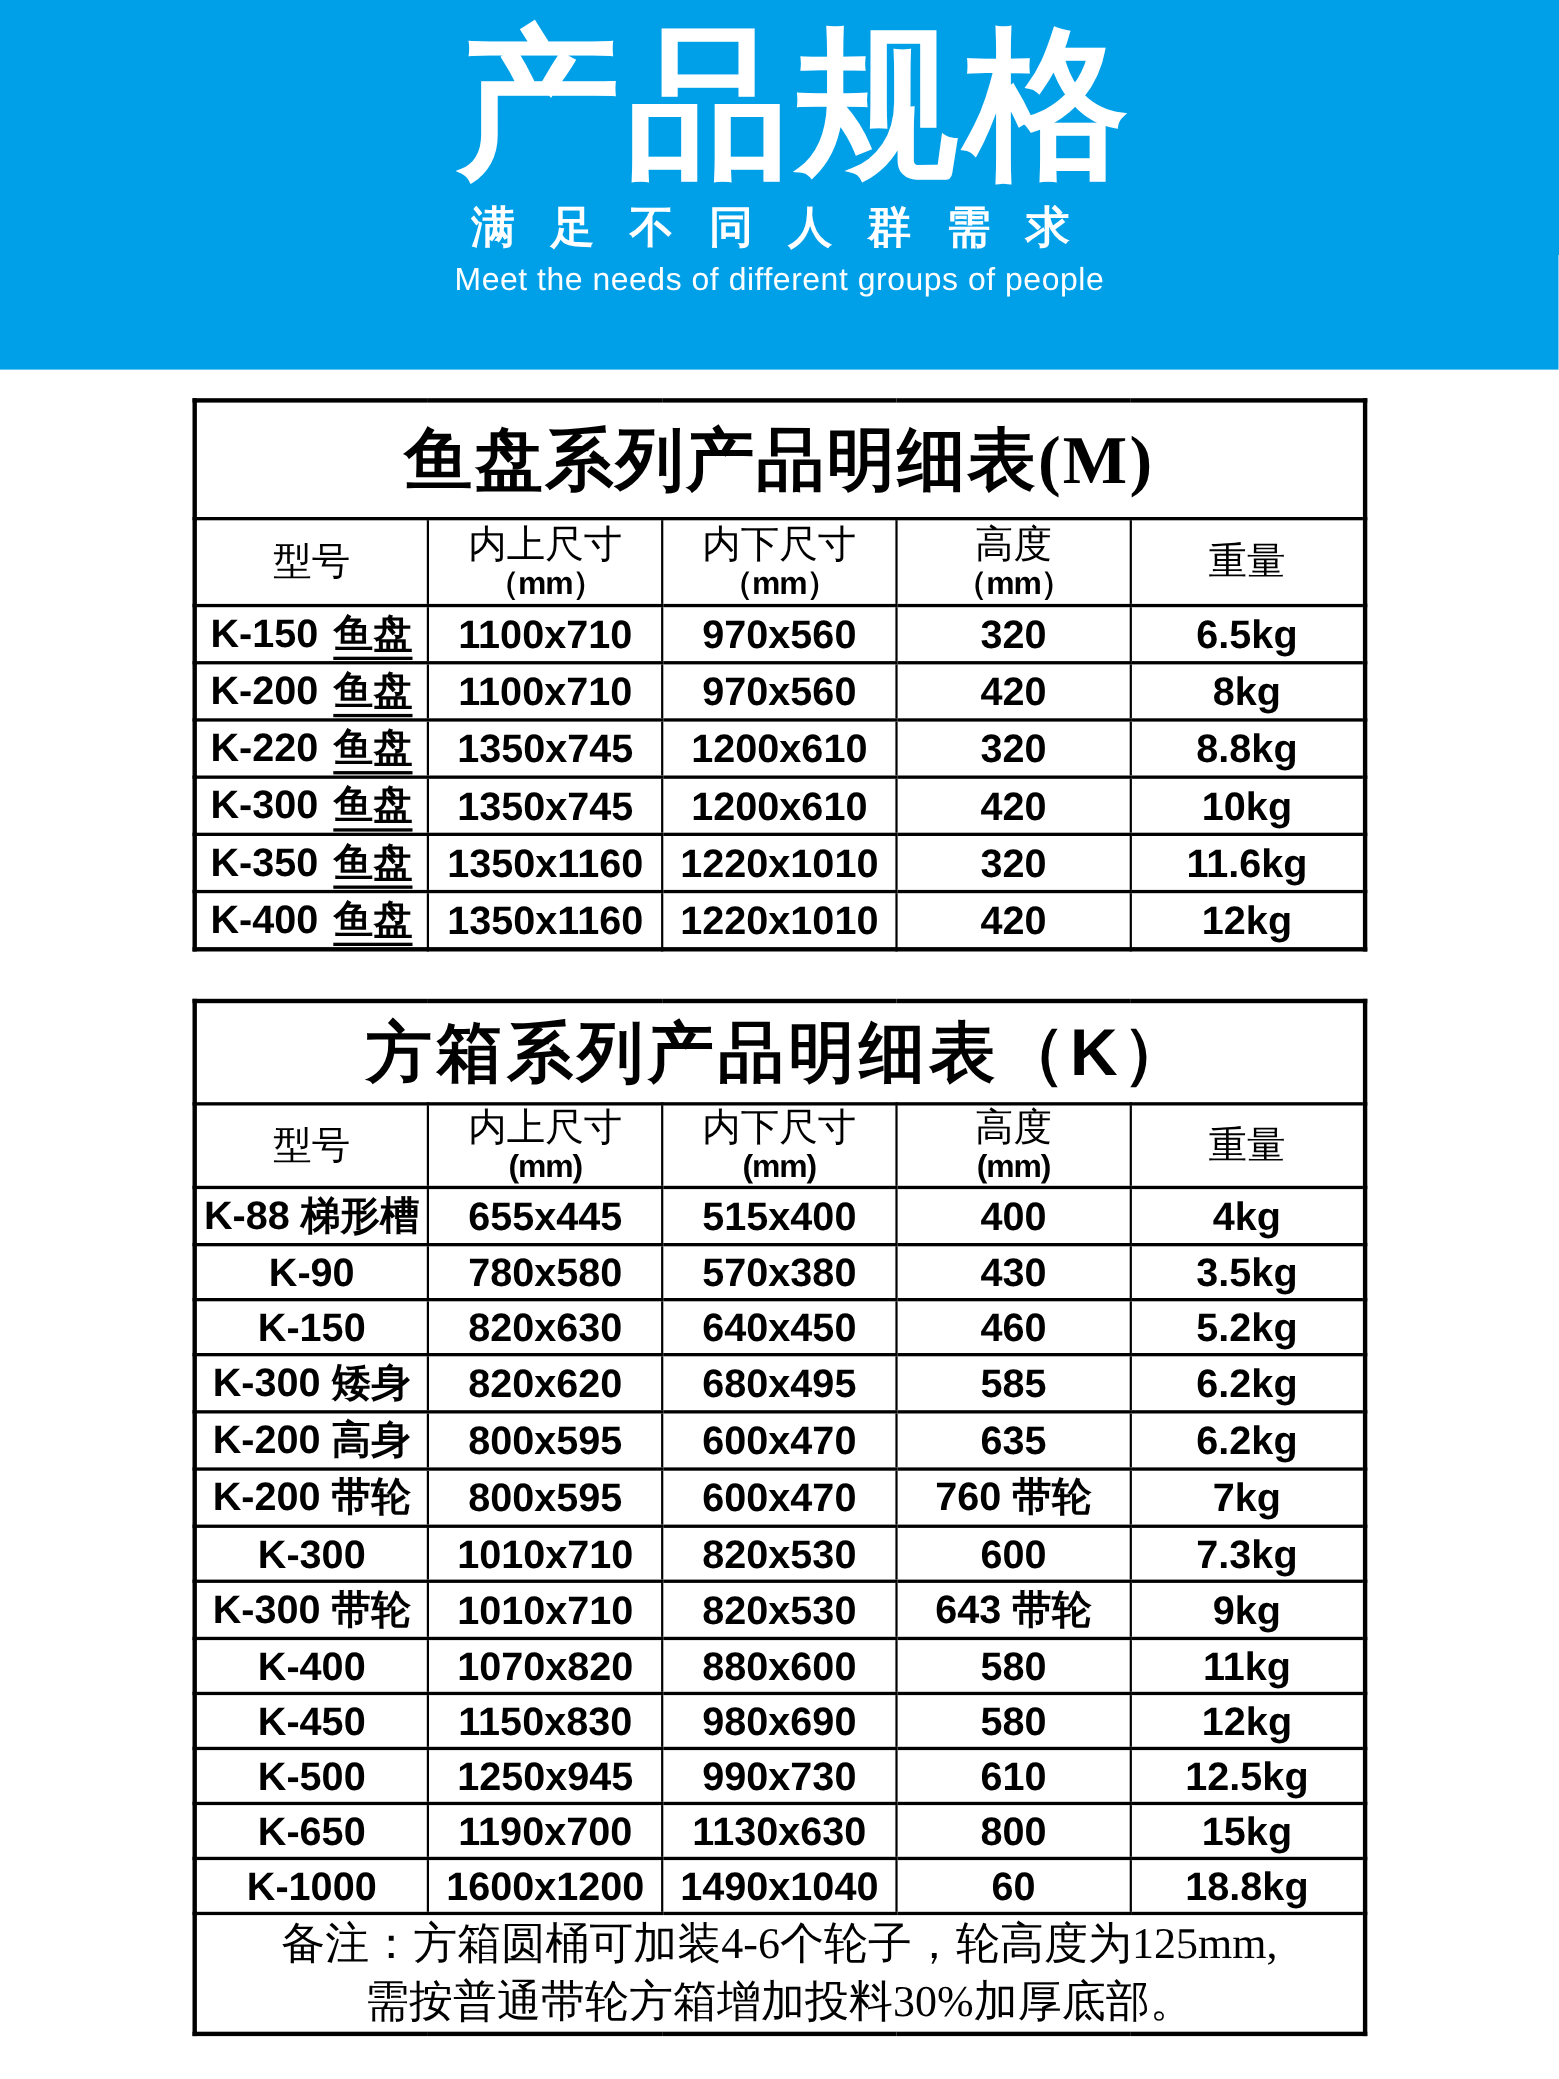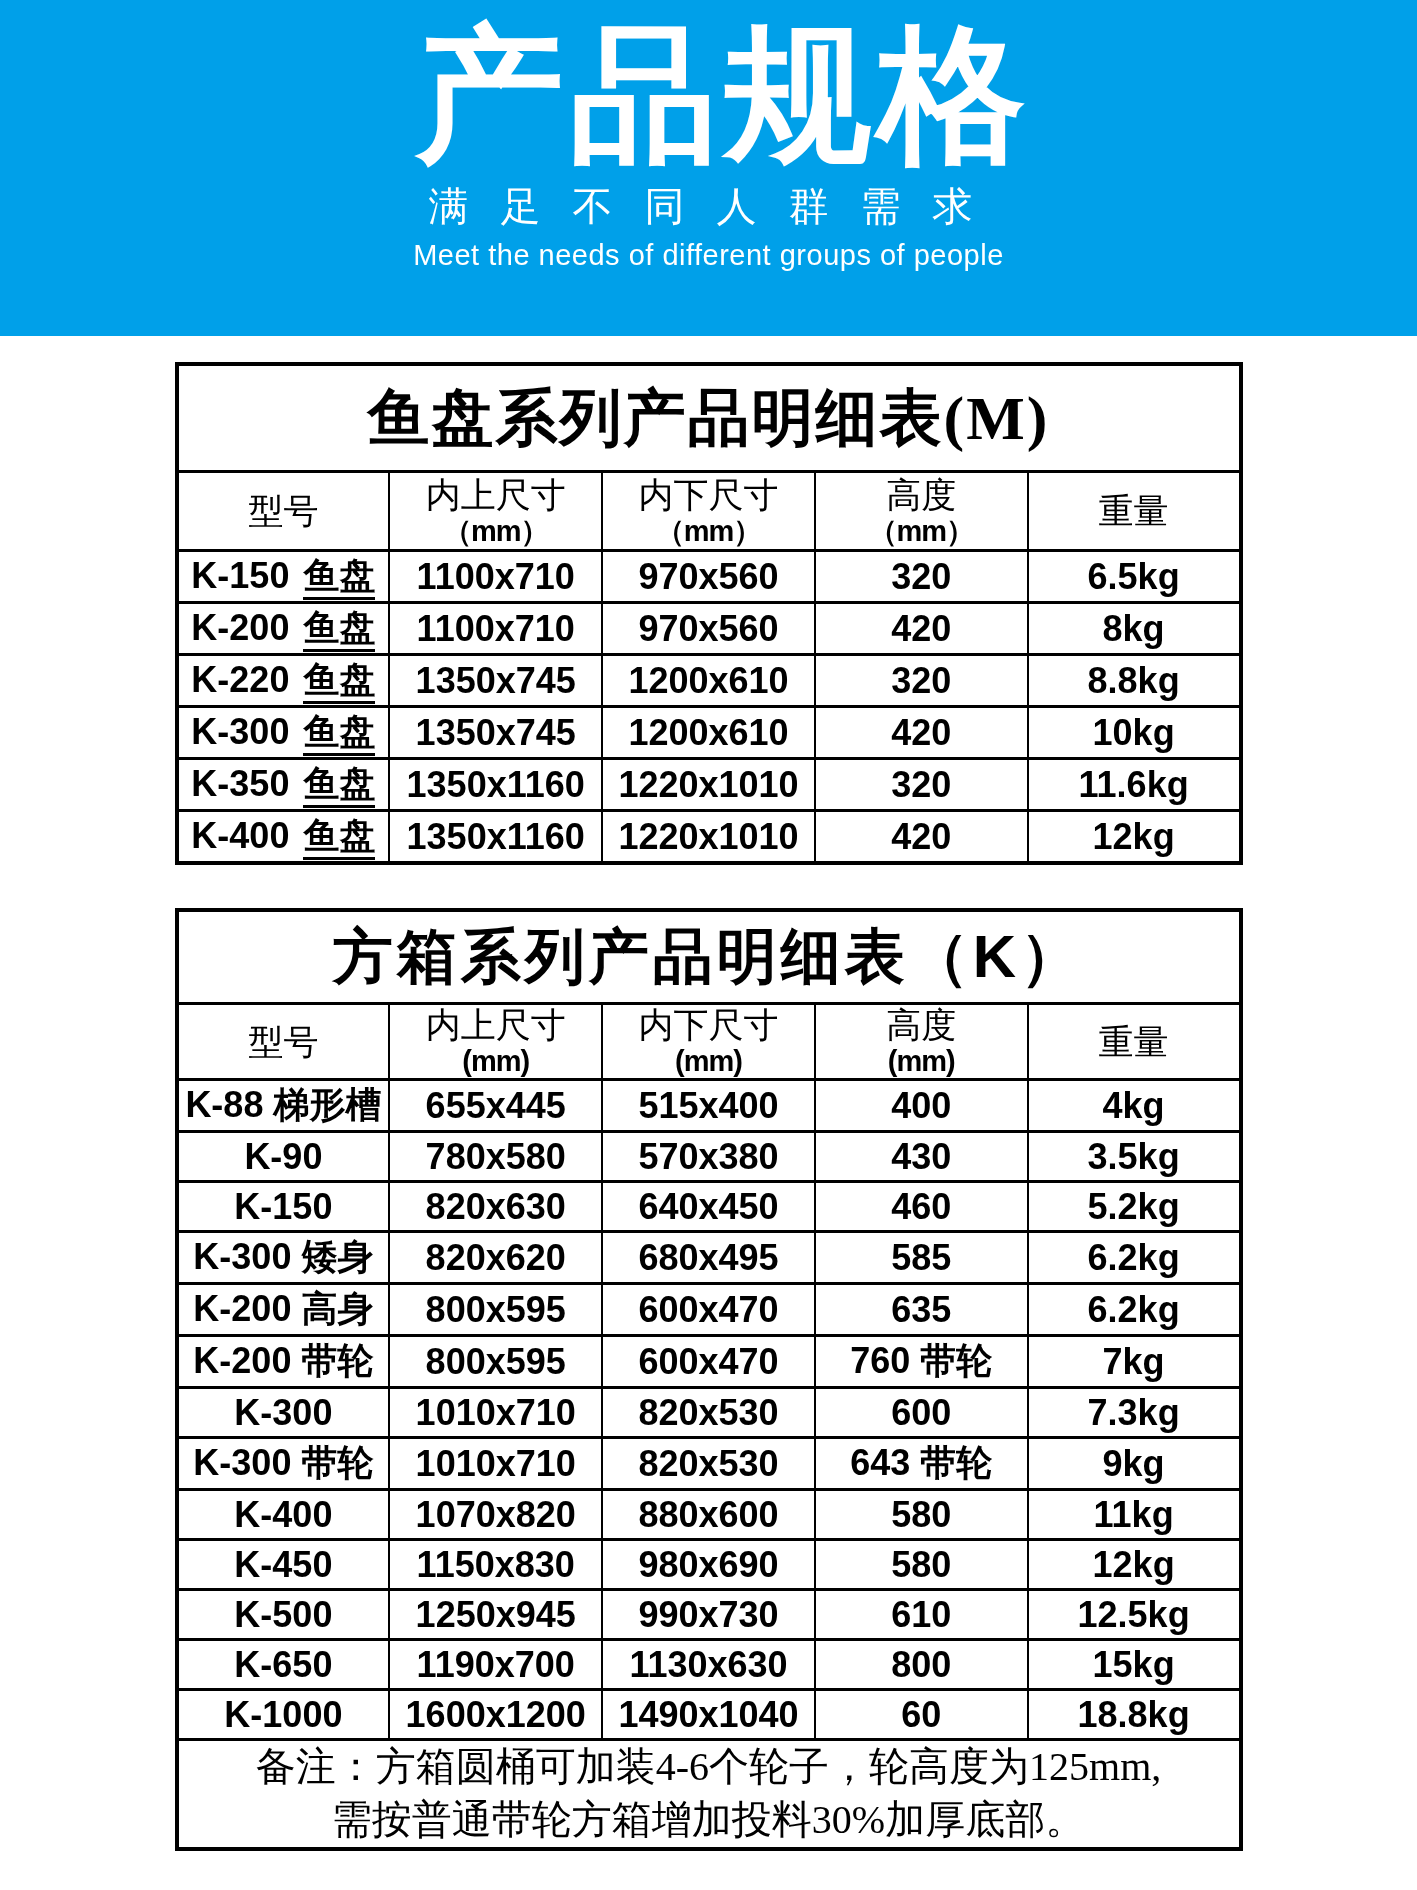--- a/index.html
+++ b/index.html
@@ -22,21 +22,21 @@
     margin-top:14px;
     font-size:148px;
     line-height:1.1;
     font-weight:900;
     letter-spacing:6px;
     padding-left:30px;
   }
   .banner-subtitle {
     margin-top:2px;
     font-size:40px;
-    font-weight:400;
+    font-weight:700;
     letter-spacing:32px;
     padding-left:16px;
   }
   .banner-subtitle-en {
     margin-top:5px;
     font-size:29px;
     font-weight:400;
     letter-spacing:0.5px;
   }
 

